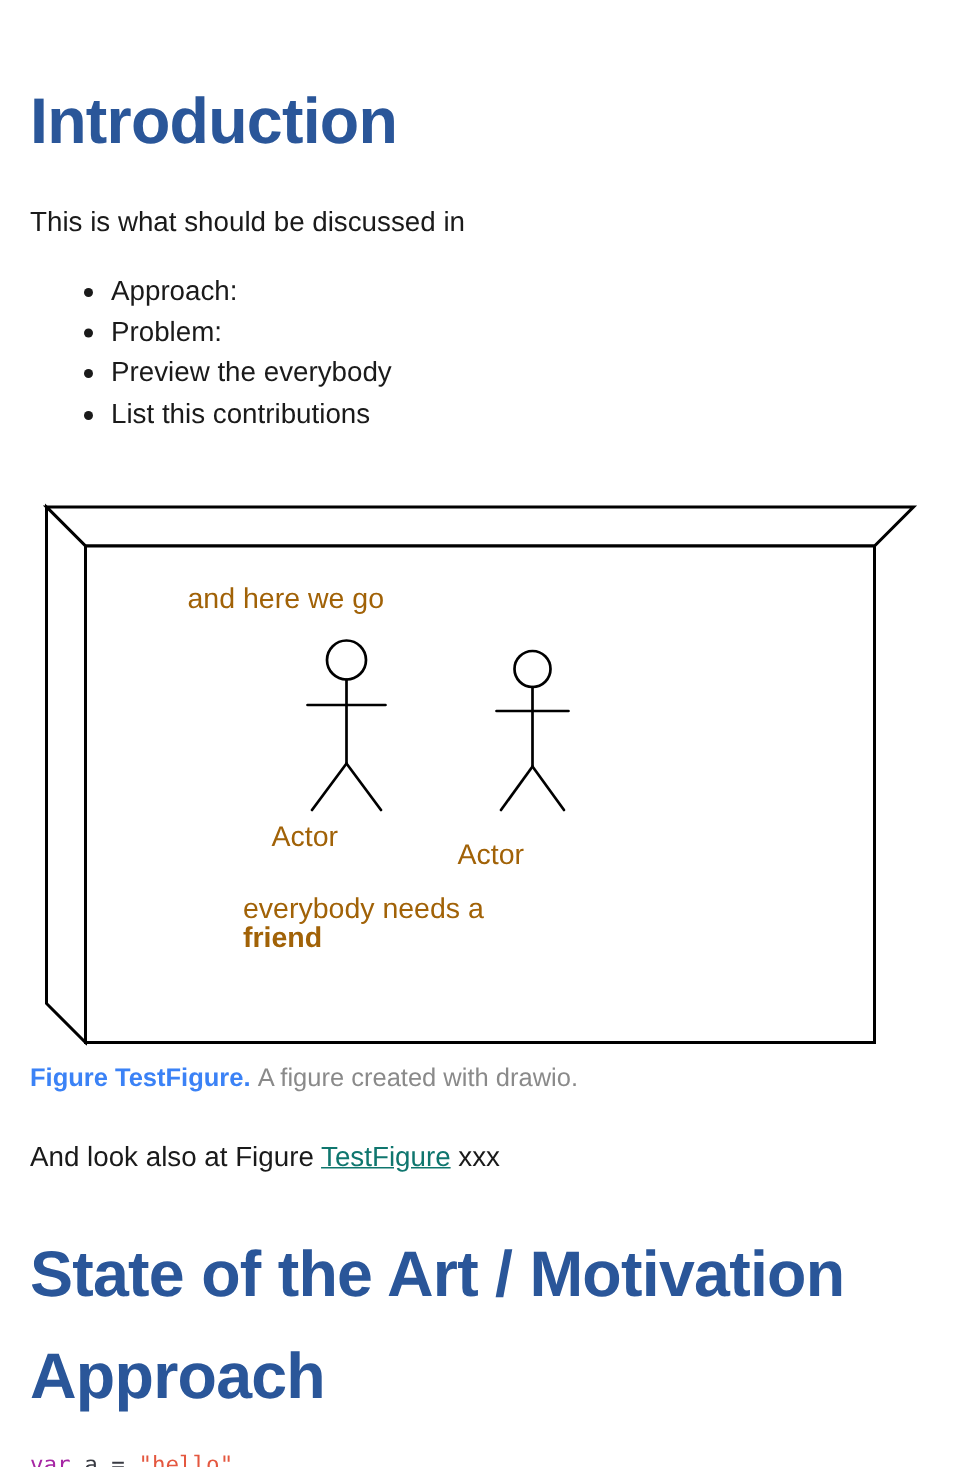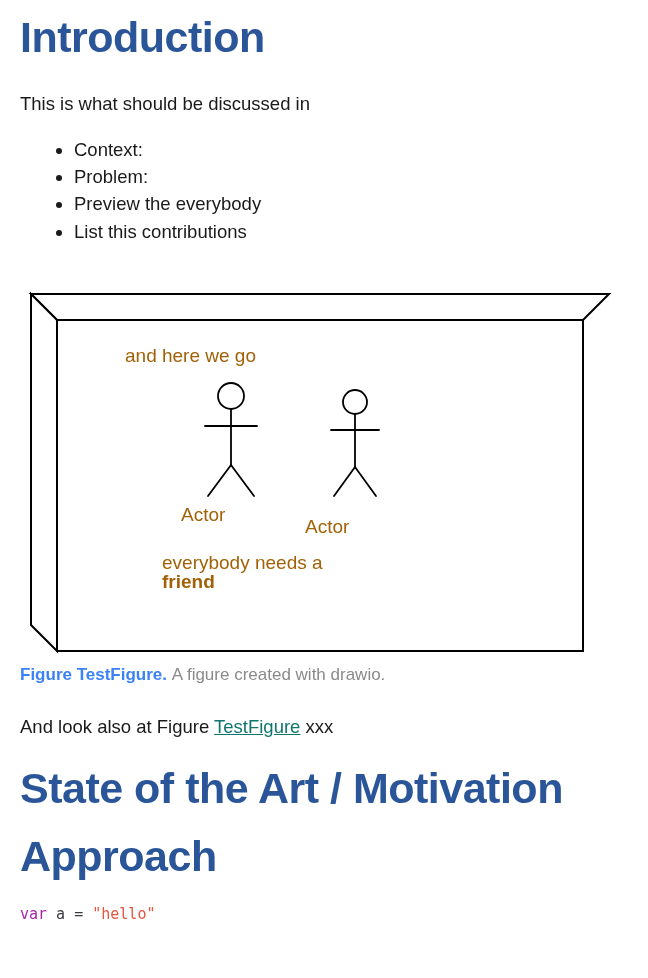--- a/index.html
+++ b/index.html
@@ -25,20 +25,21 @@
     font-family: "Liberation Sans", sans-serif;
     font-weight: bold;
     font-size: 43px;
     line-height: 1.18;
     letter-spacing: -0.5px;
     margin: 0;
     padding: 0;
   }
   #heading-introduction {
     padding-top: 12px;
+    margin-top: 44px;
   }
   p.body-text {
     font-size: 18.5px;
     line-height: 1.45;
     margin: 0;
     color: #1a1a1a;
   }
   #intro-paragraph { margin-top: 28px; }
   ul.bullet-list {
     margin: 18px 0 0 0;
@@ -80,21 +81,21 @@
   .caption .caption-prefix {
     font-weight: bold;
     color: #3b82f6;
   }
   #reference-paragraph { margin-top: 26px; }
   a.doc-link {
     color: #0f766e;
     text-decoration: underline;
     cursor: pointer;
   }
-  #heading-sota { margin-top: 22px; }
+  #heading-sota { margin-top: 40px; }
   #heading-approach { margin-top: 18px; }
   pre.code-block {
     margin: 22px 0 0 0;
     padding: 0;
     font-family: "DejaVu Sans Mono", monospace;
     font-size: 15px;
     line-height: 1.4;
     background: transparent;
     white-space: pre;
   }
@@ -105,21 +106,21 @@
 </head>
 <body>
 
 <div class="page">
 
   <h1 class="doc-heading" id="heading-introduction">Introduction</h1>
 
   <p class="body-text" id="intro-paragraph">This is what should be discussed in</p>
 
   <ul class="bullet-list">
-    <li>Context:</li>
+    <li>Approach:</li>
     <li>Problem:</li>
     <li>Preview the everybody</li>
     <li>List this contributions</li>
   </ul>
 
   <div class="figure-block">
 
     <div class="figure-canvas">
       <svg width="608" height="370" viewBox="0 0 608 370" xmlns="http://www.w3.org/2000/svg">
 

